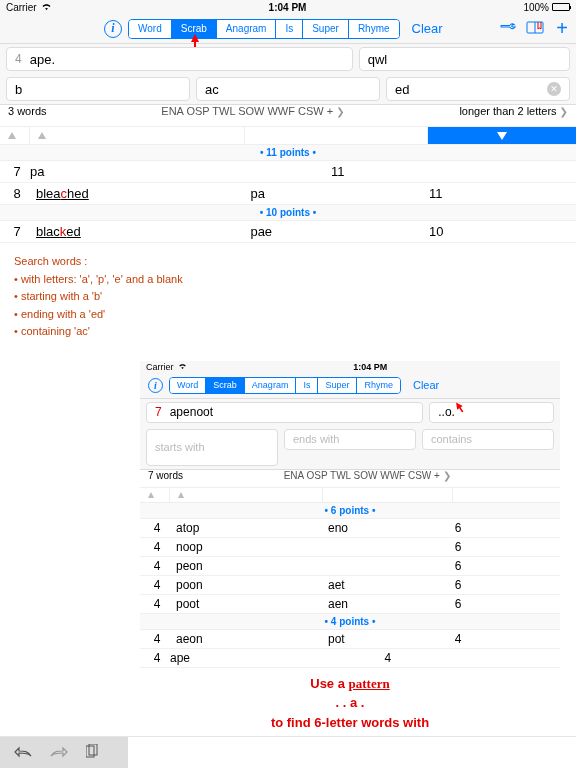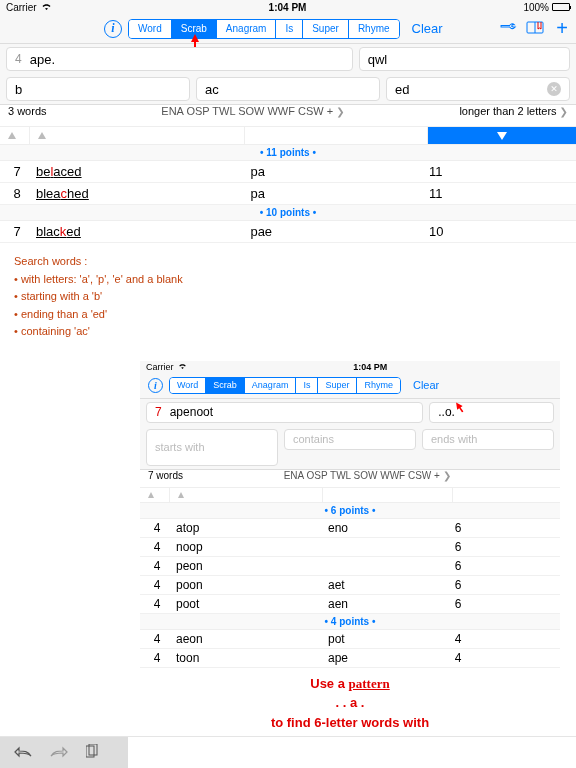--- a/index.html
+++ b/index.html
@@ -153,21 +153,20 @@
   <div class="sort-cell w3"></div>
   <div class="sort-cell w4 sort-active">
       <span class="tri-down"></span>
     </div>
 </div>
 
 <div class="points-hdr">• 11 points •</div>
 <div id="rows1">
     <div class="result-row">
       <span class="rc1">7</span>
-      <span class="rc2"><span class="wlink">be<span class="red-l">l</span>aced</span></span>
       <span class="rc3">pa</span>
       <span class="rc4">11</span>
     </div>
     <div class="result-row">
       <span class="rc1">8</span>
       <span class="rc2"><span class="wlink">blea<span class="red-l">c</span>hed</span></span>
       <span class="rc3">pa</span>
       <span class="rc4">11</span>
     </div>
   </div>
@@ -178,21 +177,21 @@
       <span class="rc2"><span class="wlink">blac<span class="red-l">k</span>ed</span></span>
       <span class="rc3">pae</span>
       <span class="rc4">10</span>
     </div>
   </div>
 
 <div class="annotation">
   <div class="t">Search words :</div>
   <div>• with letters: 'a', 'p', 'e' and a blank</div>
   <div>• starting with a 'b'</div>
-  <div>• ending than a 'ed'</div>
+  <div>• ending with a 'ed'</div>
   <div>• containing 'ac'</div>
 </div>
 
 <div class="screenshot2">
   <div class="s2-status">
     <span>Carrier</span>
     <span style="margin-left:4px"><svg width="9" height="7" viewBox="0 0 11 8">
           <path d="M5.5 7L7 5.5C6.2 4.7 4.8 4.7 4 5.5L5.5 7zM2.5 4C4.2 2.3 6.8 2.3 8.5 4L9.5 3C7.3 0.8 3.7 0.8 1.5 3L2.5 4z" fill="#000"></path>
         </svg></span>
     <span style="flex:1;text-align:center;font-weight:600">1:04 PM</span>
@@ -217,24 +216,24 @@
       </div>
       <div class="search-field" style="flex:0.7;height:21px;font-size:12px;position:relative">
         <span>..o.</span>
       </div>
     </div>
     <div class="search-row">
       <div class="search-field" style="height:37px;font-size:11px">
           <span class="placeholder">starts with</span>
         </div>
       <div class="search-field" style="height:21px;font-size:11px">
-          <span class="placeholder">contains</span>
+          <span class="placeholder">ends with</span>
         </div>
       <div class="search-field" style="height:21px;font-size:11px">
-          <span class="placeholder">ends with</span>
+          <span class="placeholder">contains</span>
         </div>
     </div>
   </div>
   <span class="red-arrow" style="top:400px;left:455px;transform:rotate(-35deg)">
     <svg width="10" height="12" viewBox="0 0 12 14">
         <path d="M6 0L2 8h3v6h2V8h3L6 0z" fill="#ff0000"></path>
       </svg>
   </span>
   <div class="info-row" style="font-size:10px;height:18px">
     <span>7 words</span>
@@ -286,21 +285,20 @@
   <div class="points-hdr">• 4 points •</div>
   <div id="rows2b">
       <div class="result-row" style="height: 19px; font-size: 12px;">
         <span class="rc1">4</span>
         <span class="rc2">aeon</span>
         <span class="rc3">pot</span>
         <span class="rc4">4</span>
       </div>
       <div class="result-row" style="height: 19px; font-size: 12px;">
         <span class="rc1">4</span>
-        <span class="rc2">toon</span>
         <span class="rc3">ape</span>
         <span class="rc4">4</span>
       </div>
     </div>
   <div class="annotation2">
     <div><span>Use a </span><span class="u">pattern</span></div>
     <div>. . a .</div>
     <div>to find 6-letter words with</div>
     <div>an 'A' in postion 3</div>
   </div>

